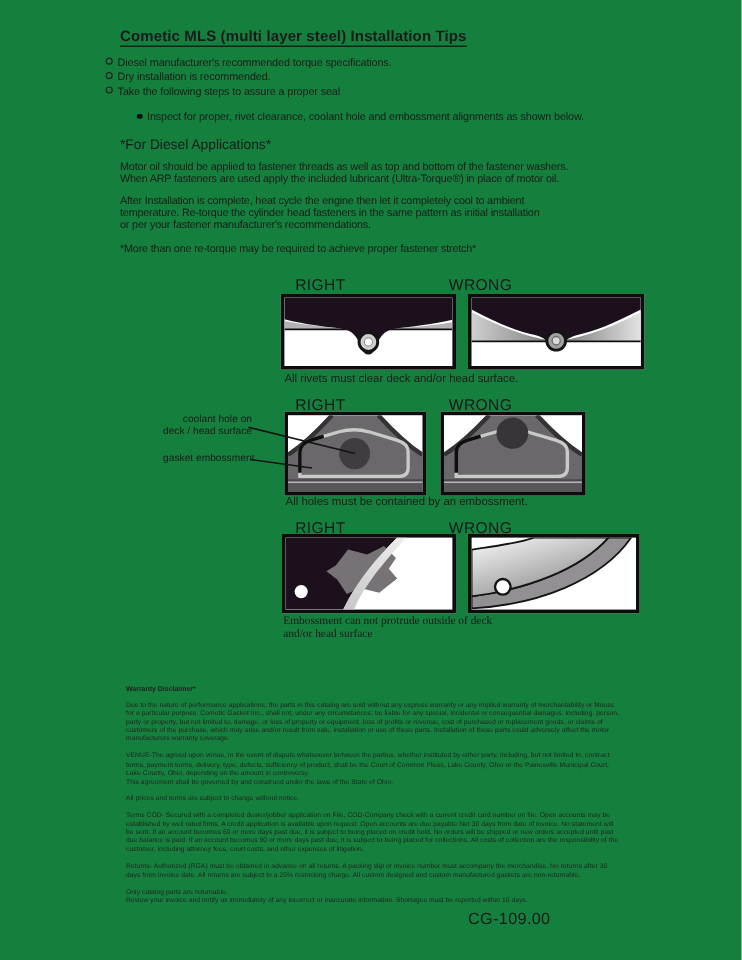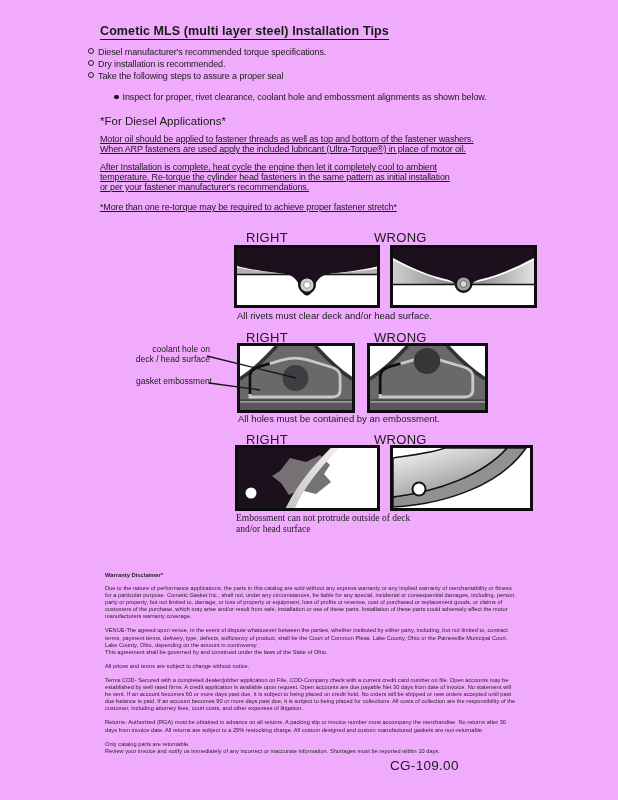--- a/index.html
+++ b/index.html
@@ -1,32 +1,32 @@
 <!DOCTYPE html>
 <html><head>
 <meta charset="utf-8">
 <style>
   html,body{margin:0;padding:0;background:#e8e8e8;}
   .page{
-    position:relative;width:618px;height:800px;background:#f0abfc;
+    position:relative;width:618px;height:800px;background:#15803d;
     font-family:"Liberation Sans",sans-serif;color:#1a1a1a;overflow:hidden;
     margin:0 auto;
   }
   .abs{position:absolute;white-space:nowrap;}
   .title{
     font-size:12.5px;font-weight:bold;letter-spacing:0.1px;
     border-bottom:1.5px solid #111;padding-bottom:1px;
   }
   .tip-row{position:absolute;font-size:9px;letter-spacing:-0.1px;white-space:nowrap;}
   .ring{display:inline-block;width:4px;height:4px;border:1px solid #222;border-radius:50%;
         margin-right:4px;vertical-align:1px;}
   .dot{display:inline-block;width:4.5px;height:4.5px;background:#111;border-radius:50%;
         margin-right:4px;vertical-align:1px;}
   .h2{font-size:11.5px;font-weight:normal;}
-  .para{position:absolute;text-decoration:underline;}
+  .para{position:absolute;}
   .pline{font-size:9px;line-height:10px;letter-spacing:-0.15px;white-space:nowrap;}
   .fig-label{position:absolute;width:100px;font-size:13px;letter-spacing:0.3px;}
   .fig-box{position:absolute;border:3px solid #0d0d0d;background:#fff;}
   .fig-box svg{display:block;width:100%;height:100%;}
   .caption{position:absolute;font-size:9.5px;line-height:11px;white-space:nowrap;}
   .ann{position:absolute;font-size:8.5px;line-height:9.5px;text-align:right;white-space:nowrap;}
   .fineprint{position:absolute;left:105px;top:572px;width:412px;color:#222;}
   .fineprint .fp-h{font-size:5.8px;font-weight:bold;margin-bottom:7px;}
   .fineprint p{font-size:5.6px;line-height:7.1px;margin:0 0 7px 0;letter-spacing:0.05px;}
   .fineprint p.tight{margin-bottom:0;}

